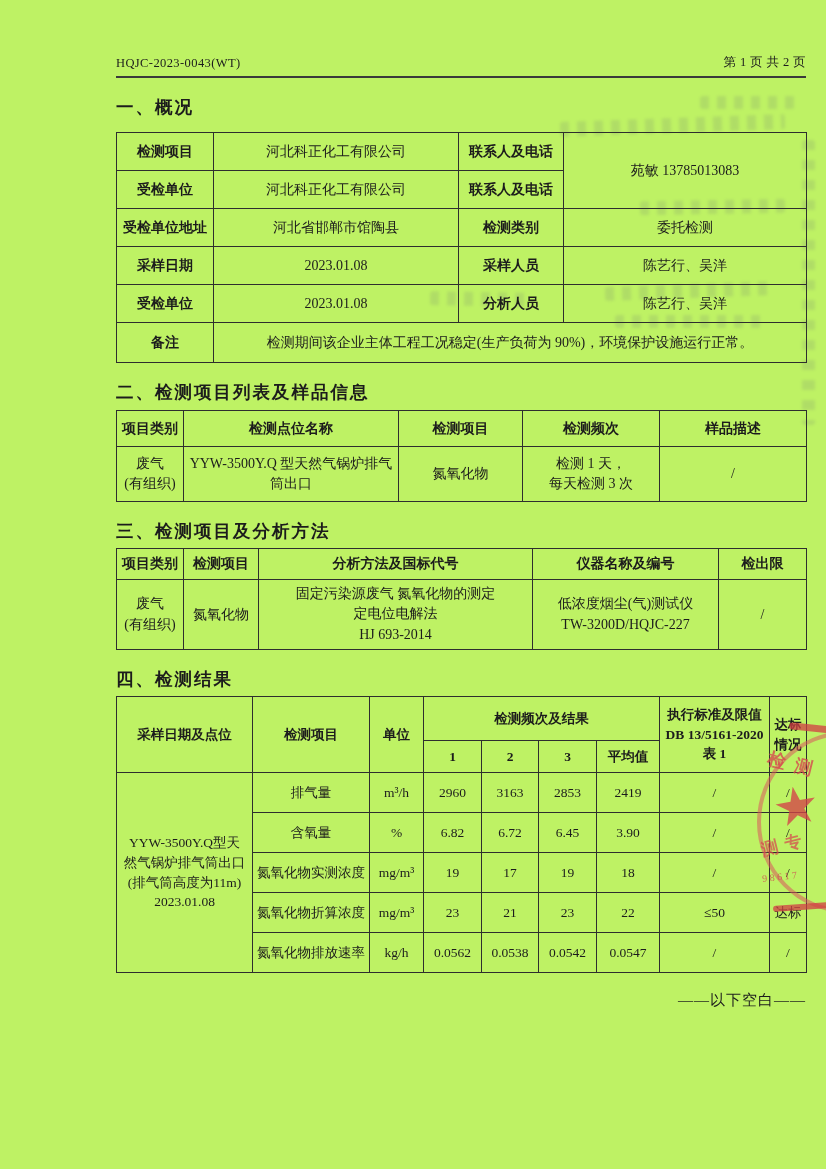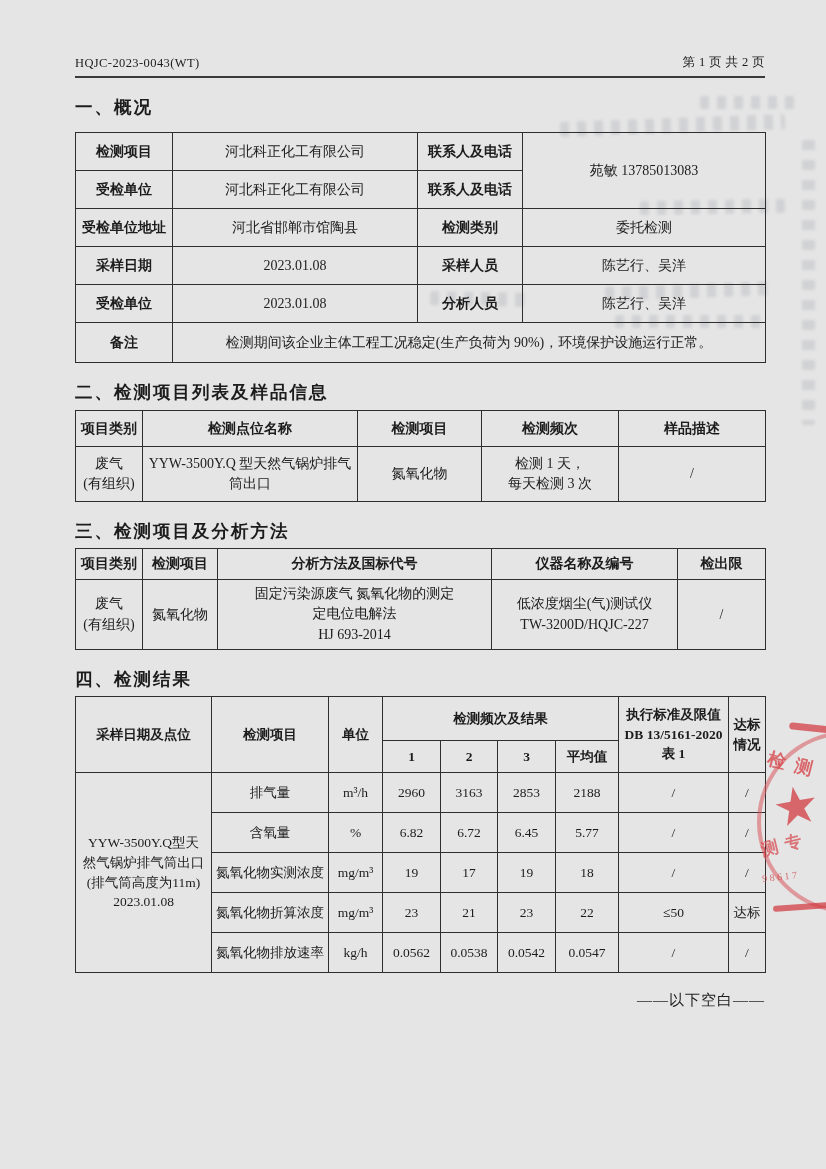--- a/index.html
+++ b/index.html
@@ -5,22 +5,23 @@
   * { margin: 0; padding: 0; box-sizing: border-box; }
   html, body { background: #ffffff; }
   body {
     font-family: "Liberation Serif", "DejaVu Serif", serif;
     color: #1c1c1c;
   }
   .page {
     position: relative;
     width: 826px;
     height: 1169px;
-    background: #e5e5e5;
+    background: #bef264;
     overflow: hidden;
+    padding-left: 41px;
   }
   .content { position: relative; width: 690px; margin: 0 auto 0 75px; }
 
   
   .doc-header {
     display: flex;
     justify-content: space-between;
     align-items: flex-end;
     margin-top: 54px;
     padding-bottom: 5px;
@@ -288,31 +289,31 @@
       <tr class="bd">
         <td rowspan="5" class="ml">YYW-3500Y.Q型天
 然气锅炉排气筒出口
 (排气筒高度为11m)
 2023.01.08</td>
         <td>排气量</td>
         <td>m³/h</td>
         <td>2960</td>
         <td>3163</td>
         <td>2853</td>
-        <td>2188</td>
+        <td>2419</td>
         <td>/</td>
         <td>/</td>
       </tr>
       <tr class="bd">
         <td>含氧量</td>
         <td>%</td>
         <td>6.82</td>
         <td>6.72</td>
         <td>6.45</td>
-        <td>5.77</td>
+        <td>3.90</td>
         <td>/</td>
         <td>/</td>
       </tr>
       <tr class="bd">
         <td>氮氧化物实测浓度</td>
         <td>mg/m³</td>
         <td>19</td>
         <td>17</td>
         <td>19</td>
         <td>18</td>

